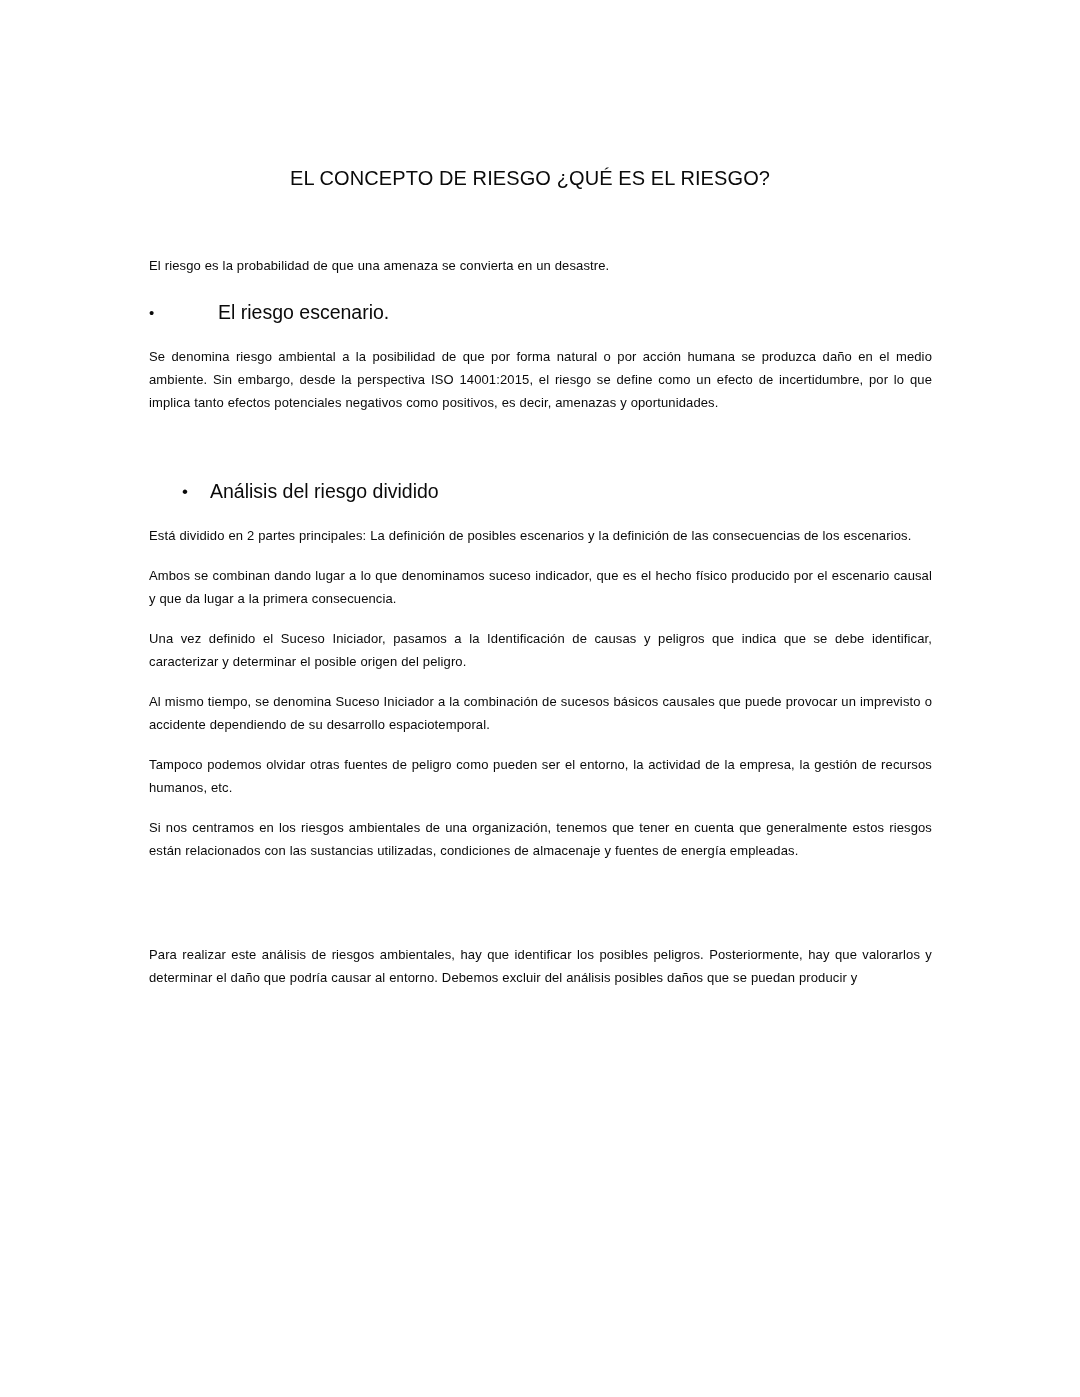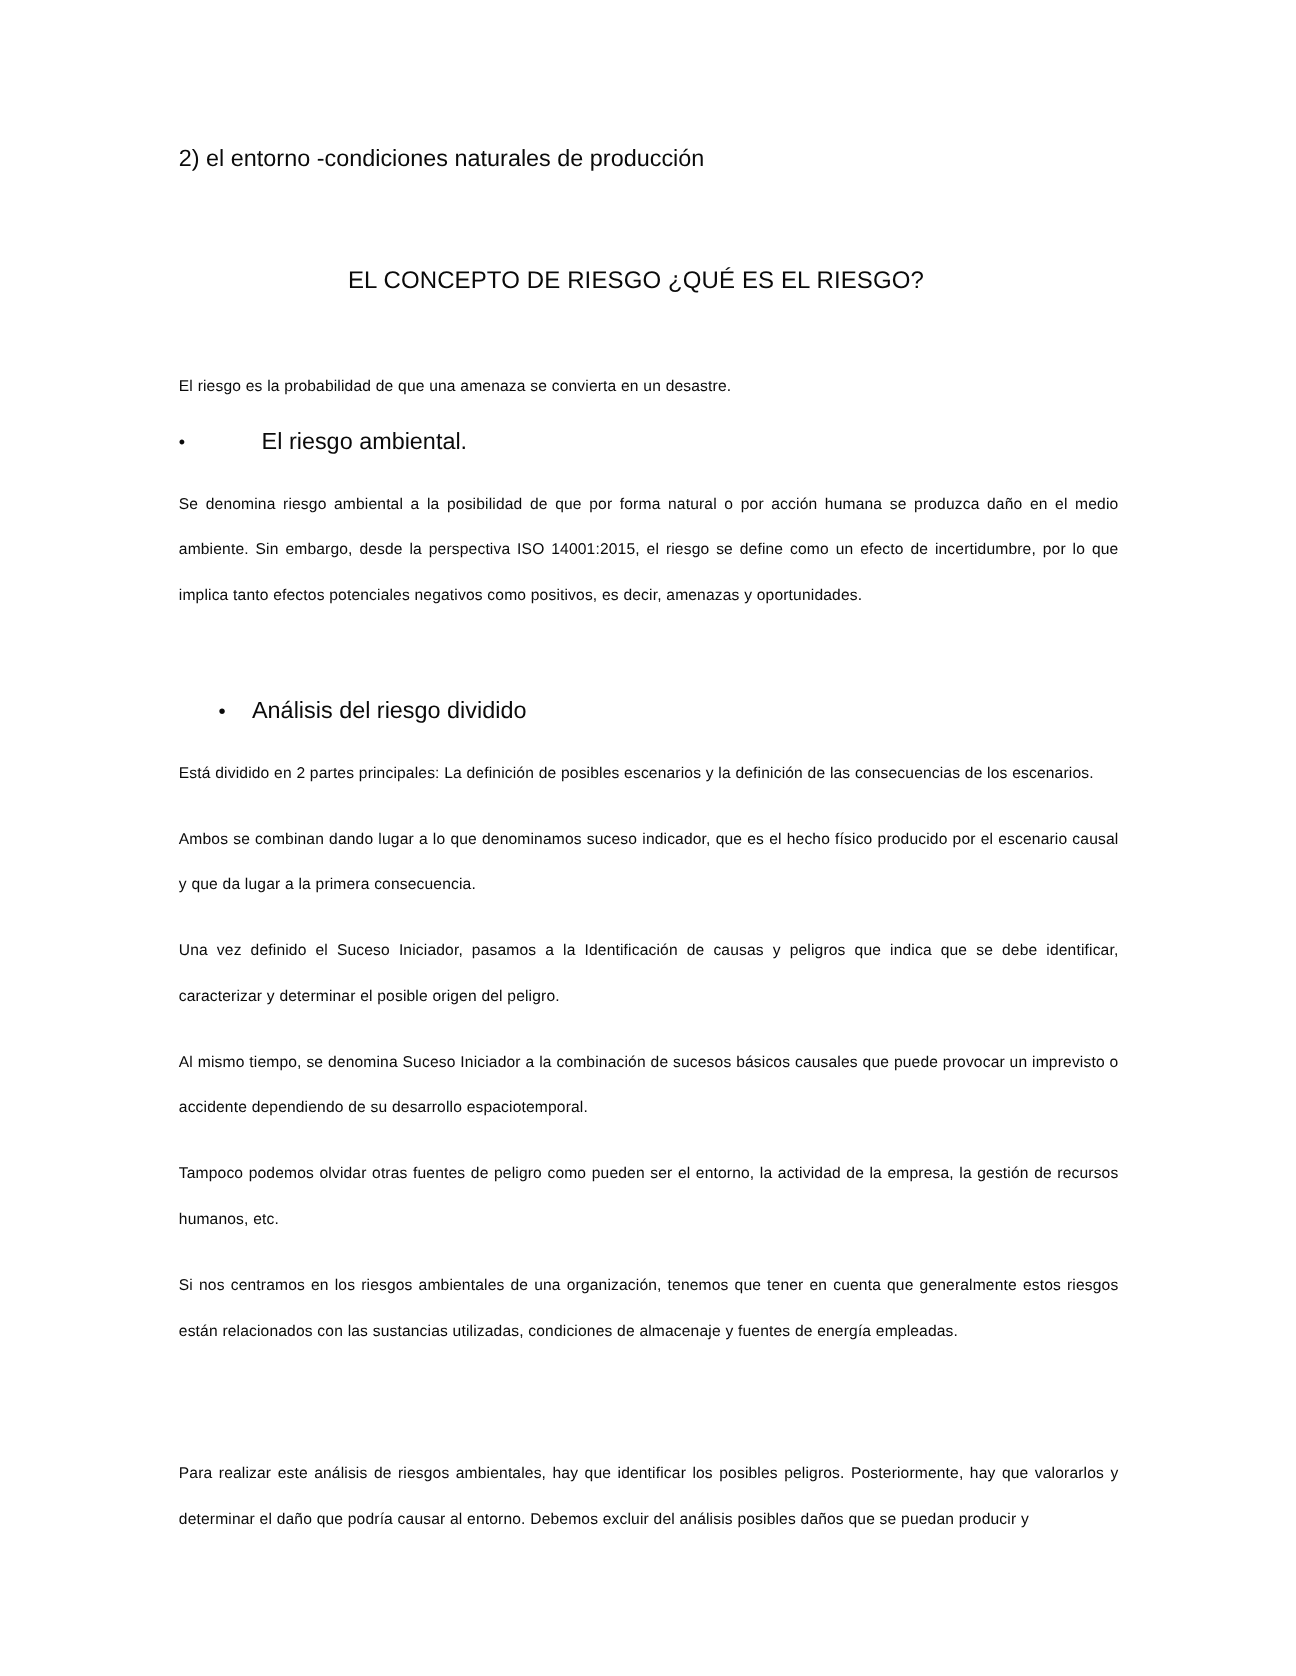--- a/index.html
+++ b/index.html
@@ -38,21 +38,21 @@
     word-spacing: 0.01em;
   }
 
   .para.justify {
     text-align: justify;
     text-justify: inter-word;
   }
 
   
   .para.block {
-    line-height: 38px;
+    line-height: 23px;
     margin-bottom: 17px;
   }
 
   
   .numline {
     font-size: 19.5px;
     line-height: 29px;
     margin: 0 0 27px 0;
     text-align: left;
   }
@@ -109,34 +109,33 @@
   .spacer-md { height: 46px; }
   .spacer-lg { height: 58px; }
   .spacer-xl { height: 64px; }
 </style>
 </head>
 <body>
 
 <div class="page">
   <div class="content">
 
-    <p class="numline">2) el entorno -condiciones naturales de producción</p>
 
 
     <div class="spacer-md"></div>
 
     <h1 class="heading">EL CONCEPTO DE RIESGO ¿QUÉ ES EL RIESGO?</h1>
 
     <div class="spacer-lg"></div>
 
     <p class="para">El riesgo es la probabilidad de que una amenaza se convierta en un desastre.</p>
 
     <div class="bullet-row bullet-dash">
       <span class="marker">•</span>
-      <span class="btext">El riesgo ambiental.</span>
+      <span class="btext">El riesgo escenario.</span>
     </div>
 
     <p class="para block justify">Se denomina riesgo ambiental a la posibilidad de que por forma natural o por acción humana se produzca daño en el medio ambiente. Sin embargo, desde la perspectiva ISO 14001:2015, el riesgo se define como un efecto de incertidumbre, por lo que implica tanto efectos potenciales negativos como positivos, es decir, amenazas y oportunidades.</p>
 
     <div class="spacer-md"></div>
 
     <div class="bullet-row bullet-round">
       <span class="marker">•</span>
       <span class="btext">Análisis del riesgo dividido</span>
     </div>

